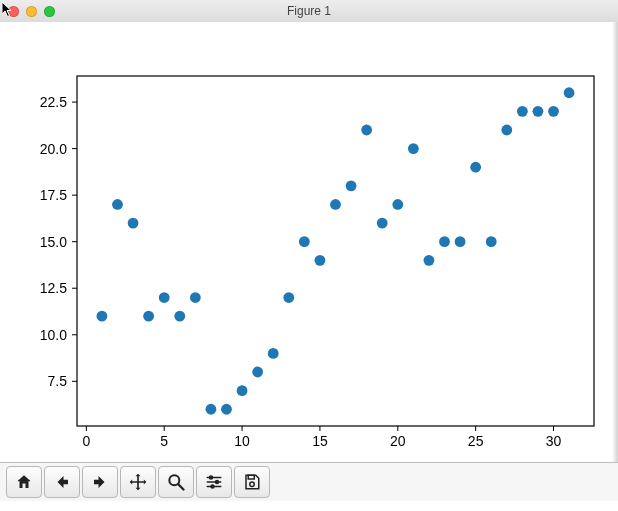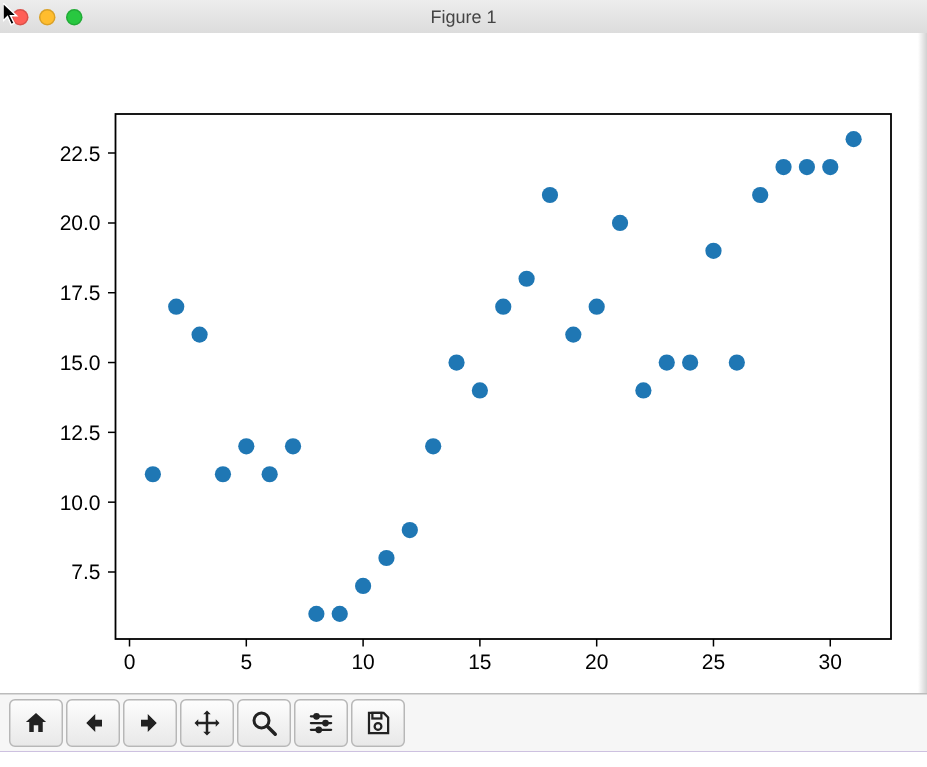--- a/index.html
+++ b/index.html
@@ -8,21 +8,21 @@
     width: 618px;
     height: 511px;
     font-family: "Helvetica Neue", Arial, sans-serif;
     background: #fff;
     overflow: hidden;
   }
   .window {
     width: 618px;
     height: 501px;
     position: relative;
-    background: #4c1d95;
+    background: #7f1d1d;
   }
   .titlebar {
     height: 22px;
     background: linear-gradient(#ededed, #dcdcdc);
     border-bottom: 1px solid #bcbcbc;
     position: relative;
     display: flex;
     align-items: center;
     font-size: 12px;
     color: #444;

